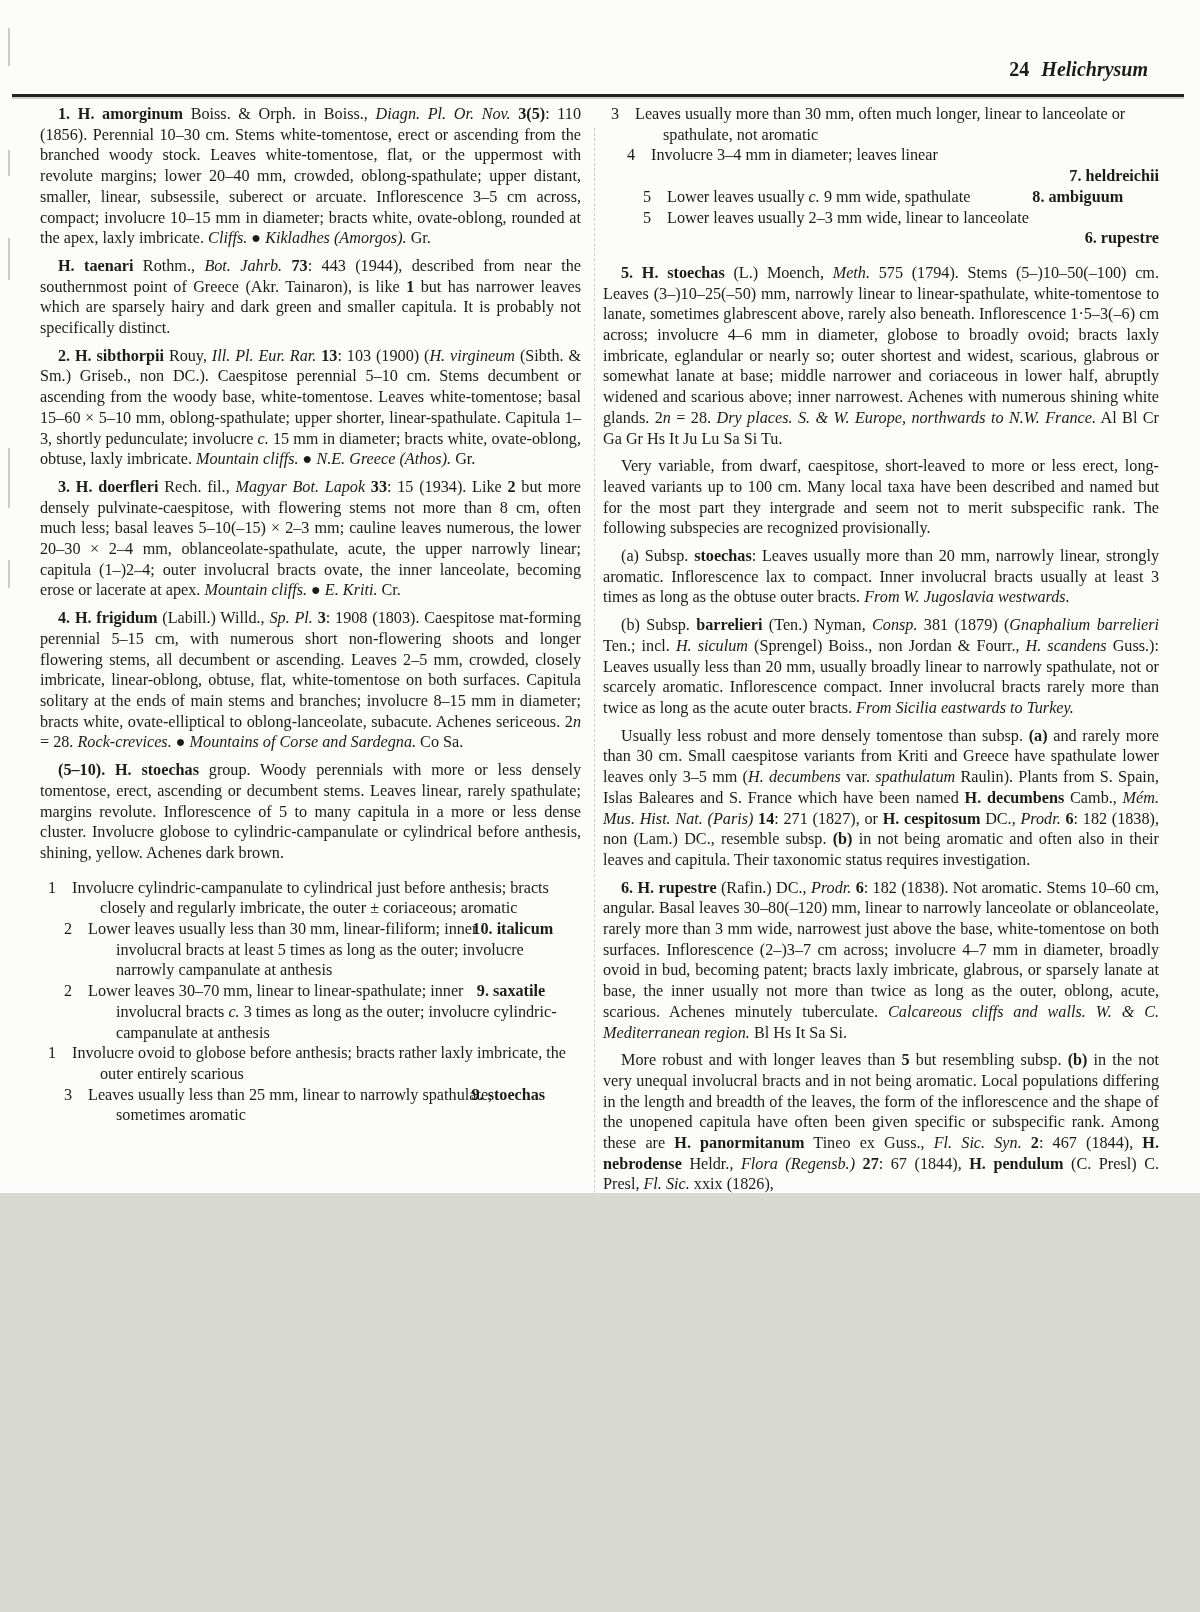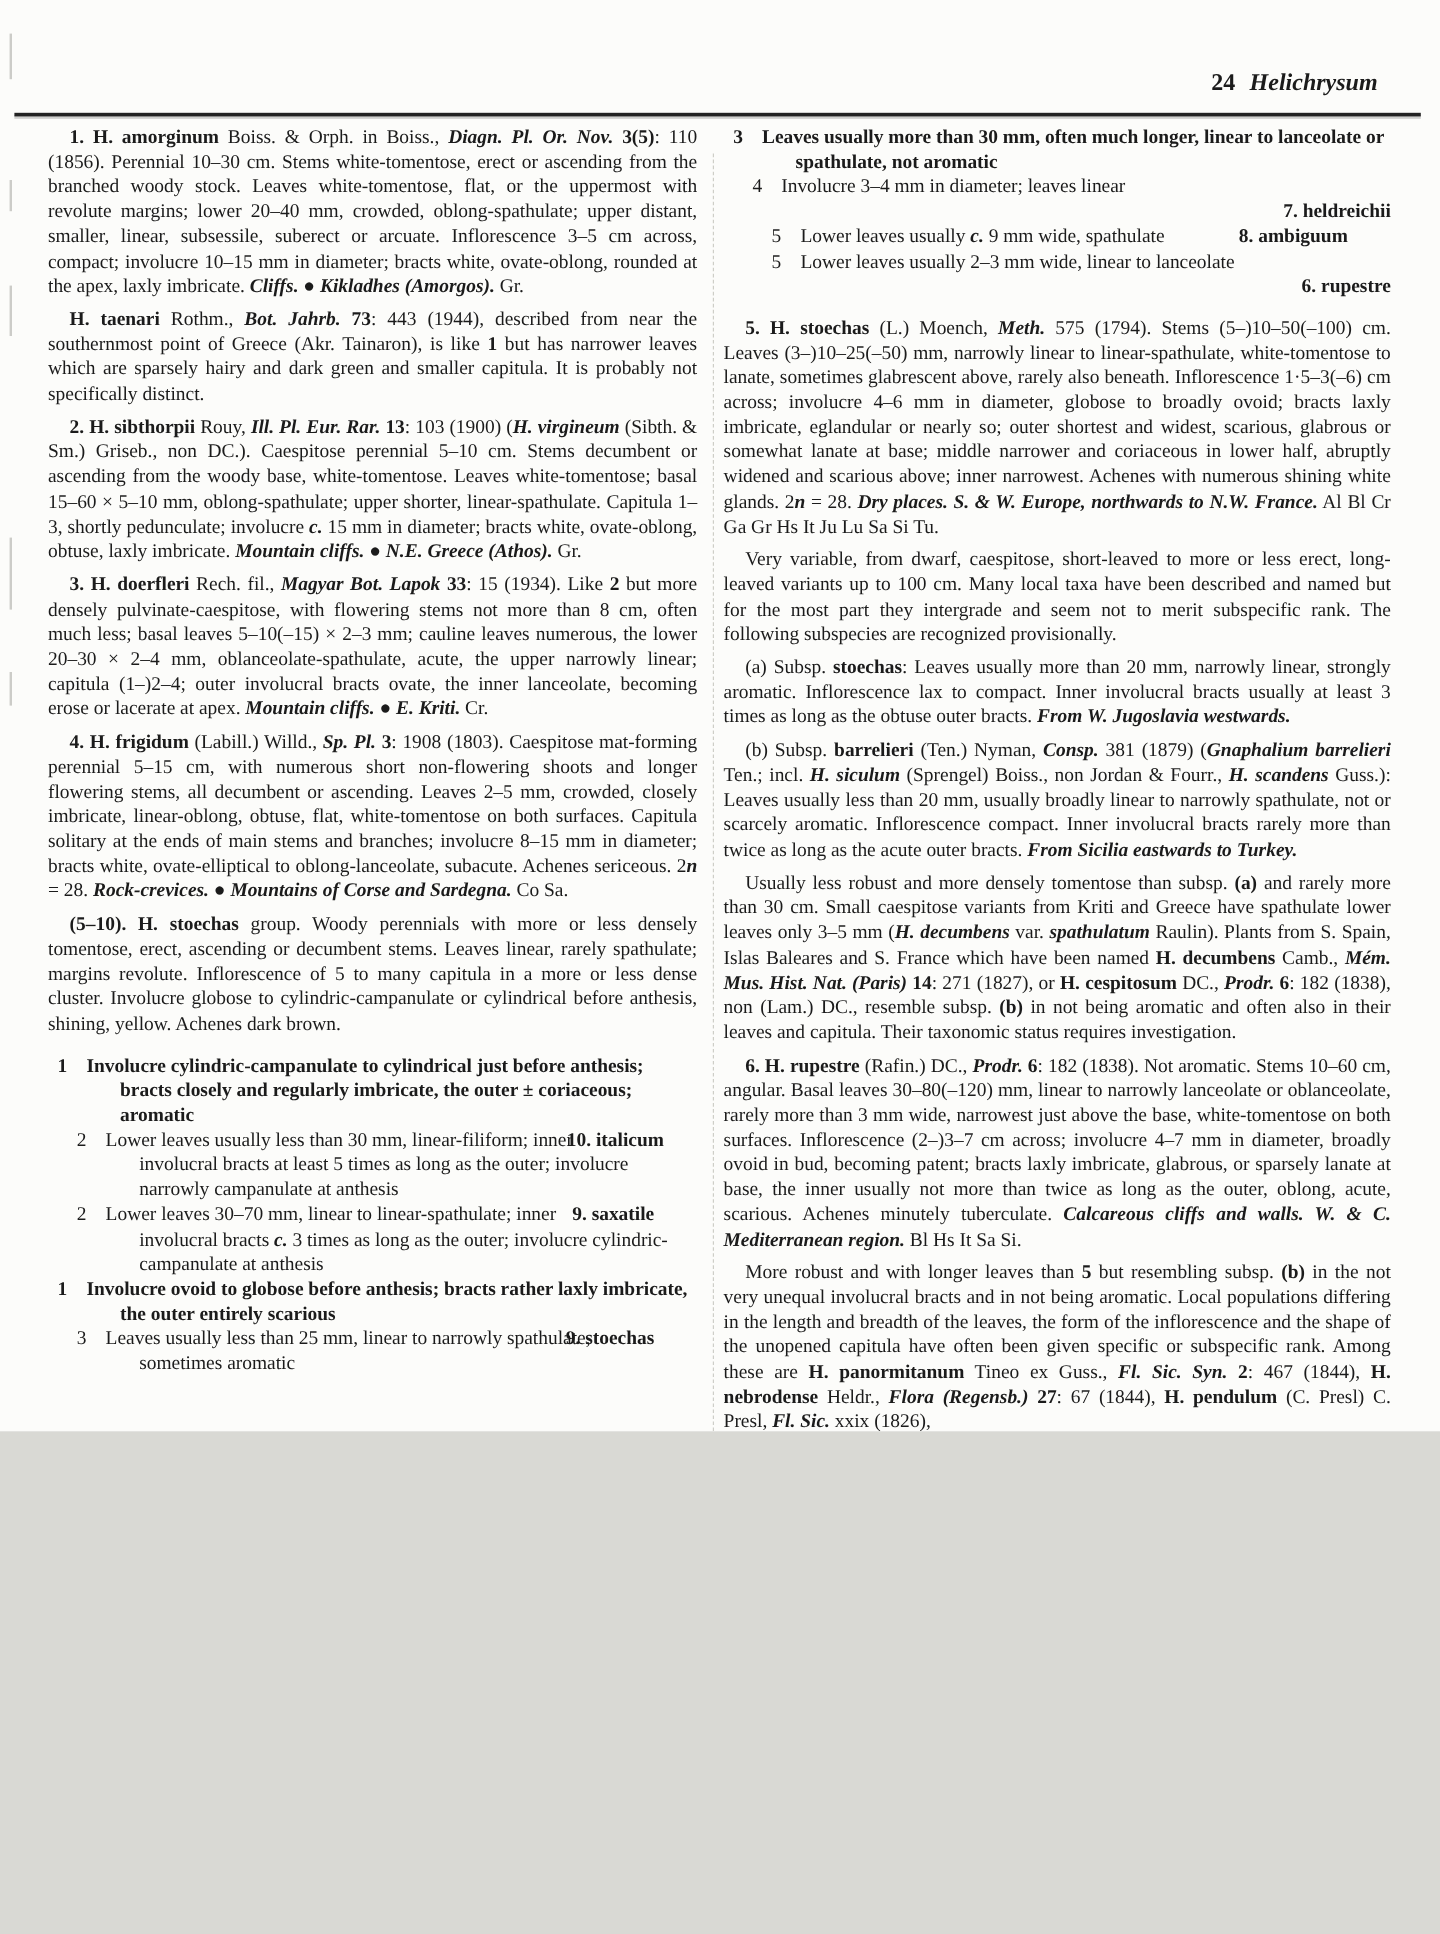--- a/index.html
+++ b/index.html
@@ -19,25 +19,25 @@
                  border-left:1px dashed #c6c6bf; opacity:.85; }
   
   .col { position:absolute; top:104px; font-size:16.2px; line-height:20.7px; }
   .col.left  { left:40px;  width:541px; }
   .col.right { left:603px; width:556px; }
   .col p { margin:7px 0; text-align:justify; text-indent:18px; }
   .col p:first-child { margin-top:0; }
   .col .mt-lg { margin-top:24px; }
   .col .mt-md { margin-top:14px; }
   .b  { font-weight:bold; }
-  .i  { font-style:italic;font-weight:bold; }
+  .i  { font-style:italic; }
   .sc { font-size:12.8px; letter-spacing:.6px; }
   
   .key-item { text-align:left; text-indent:-52px; }
-  .key-item.lvl0 { padding-left:60px;font-weight:bold; }
+  .key-item.lvl0 { padding-left:60px; }
   .key-item.lvl1 { padding-left:76px; }
   .key-item.lvl2 { padding-left:92px; }
   .key-num { display:inline-block; width:24px; text-indent:0; }
   .key-result { float:right; font-weight:bold; }
   .key-result-line { text-align:right; font-weight:bold; }
   
   .pagenum { position:absolute; left:558px; top:1458px; font-size:12px; letter-spacing:1px;font-weight:bold; }
   .watermark { position:absolute; right:45px; top:1543px; font-size:19px; color:#a9a9a9;
                font-family:Liberation Sans, sans-serif; }
   .artifact { position:absolute; left:8px; width:2px; background:#b8b8b2; opacity:.7; }

